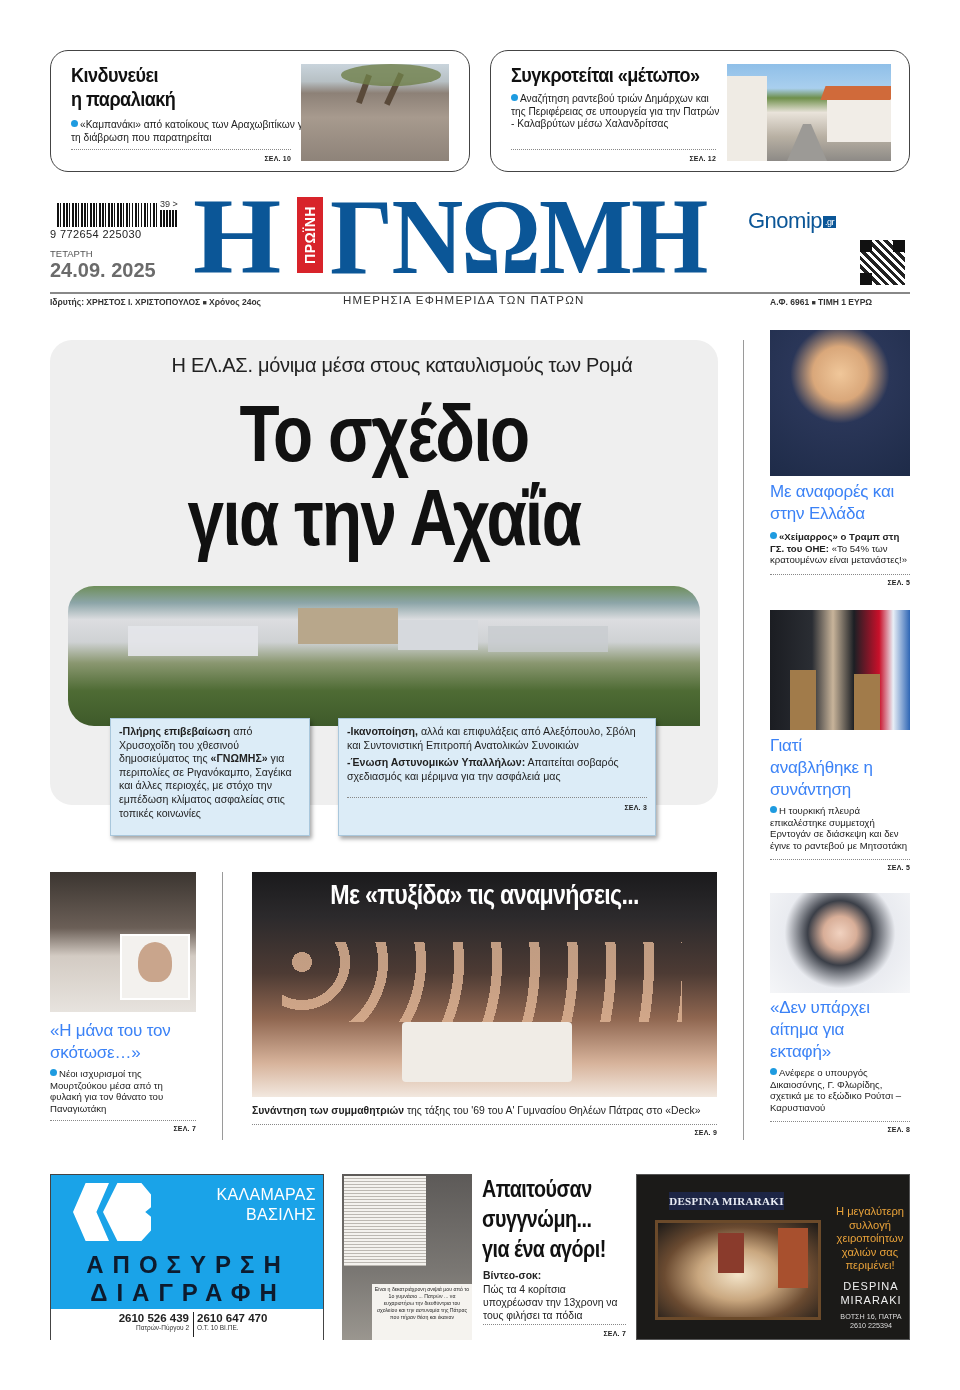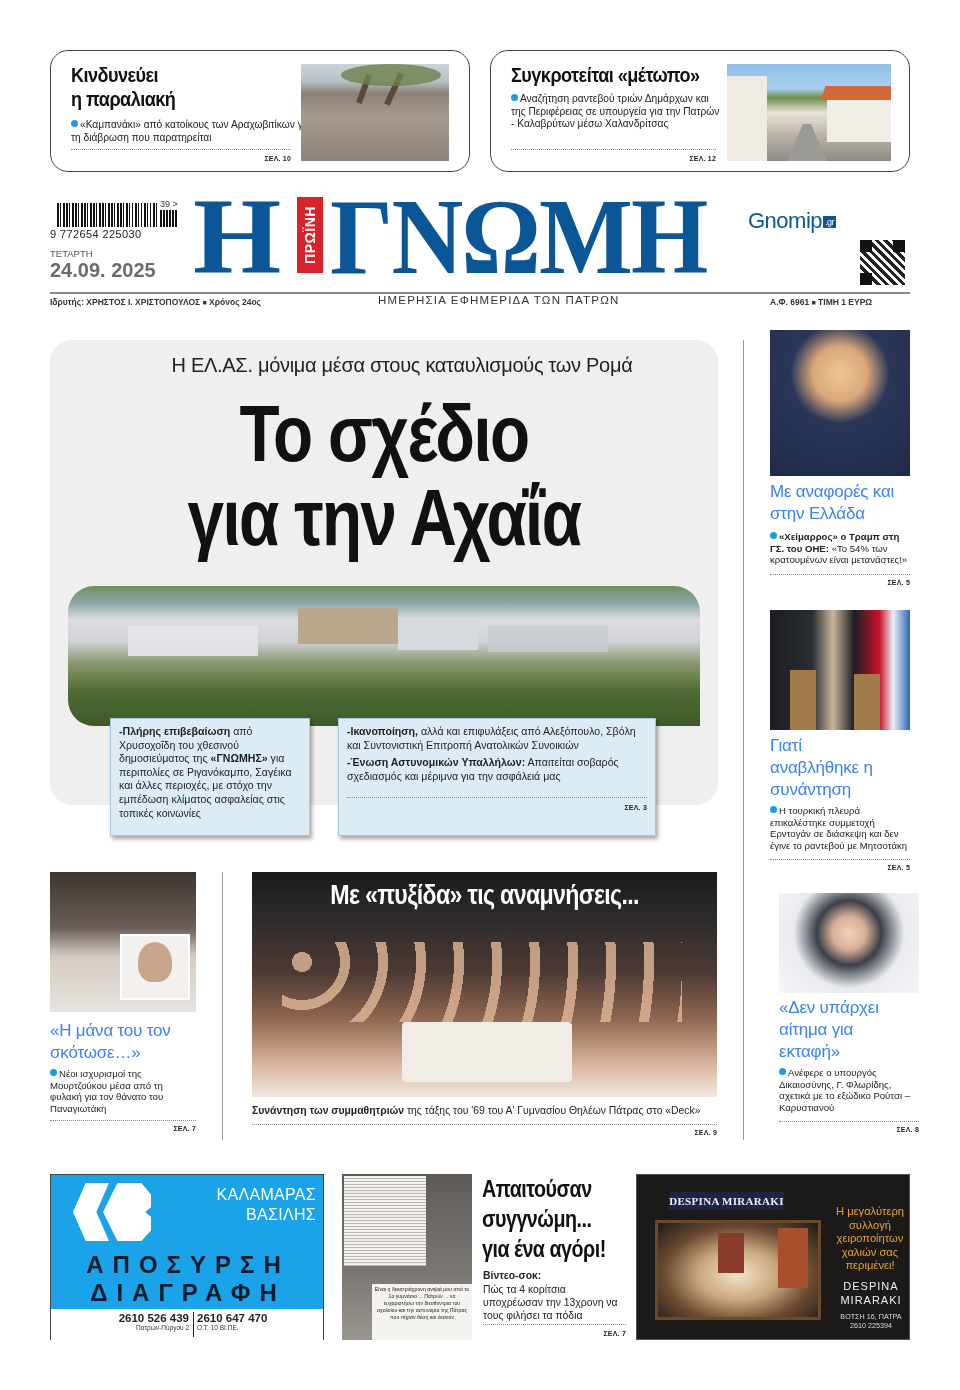--- a/index.html
+++ b/index.html
@@ -90,21 +90,21 @@
 <div class="abs" style="left:860px;top:240px;width:45px;height:45px;background:
   linear-gradient(#111,#111) 0 0/12px 12px no-repeat,
   linear-gradient(#111,#111) 33px 0/12px 12px no-repeat,
   linear-gradient(#111,#111) 0 33px/12px 12px no-repeat,
   repeating-linear-gradient(45deg,#222 0 3px,#fff 3px 6px);"></div>
 
 <div class="abs" style="left:50px;top:292px;width:860px;height:1.5px;background:#888;"></div>
 <div class="abs" style="left:50px;top:297px;font-size:8.5px;font-weight:bold;color:#333;">
   <span>Ιδρυτής: ΧΡΗΣΤΟΣ Ι. ΧΡΙΣΤΟΠΟΥΛΟΣ</span> <span style="font-size:7px;">■</span> <span>Χρόνος 24ος</span>
 </div>
-<div class="abs" style="left:343px;top:294px;font-size:11.5px;letter-spacing:1.2px;color:#333;margin-left:35px;">ΗΜΕΡΗΣΙΑ ΕΦΗΜΕΡΙΔΑ ΤΩΝ ΠΑΤΡΩΝ</div>
+<div class="abs" style="left:343px;top:294px;font-size:11.5px;letter-spacing:1.2px;color:#333;">ΗΜΕΡΗΣΙΑ ΕΦΗΜΕΡΙΔΑ ΤΩΝ ΠΑΤΡΩΝ</div>
 <div class="abs" style="left:770px;top:297px;font-size:8.5px;font-weight:bold;color:#333;">
   <span>Α.Φ. 6961</span> <span style="font-size:7px;">■</span> <span>ΤΙΜΗ 1 ΕΥΡΩ</span>
 </div>
 
 <div class="abs" style="left:50px;top:340px;width:668px;height:465px;background:#efefef;border-radius:22px;">
   <div class="abs" style="left:0;top:14px;width:668px;text-align:center;font-size:20px;color:#222;letter-spacing:-0.3px;padding-left:36px;">Η ΕΛ.ΑΣ. μόνιμα μέσα στους καταυλισμούς των Ρομά</div>
   <div class="abs" style="left:0;top:52px;width:668px;text-align:center;font-weight:bold;font-size:80px;line-height:84px;color:#111;letter-spacing:-2px;transform:scaleX(0.82);transform-origin:center top;">
     <span>Το σχέδιο</span><br><span>για την Αχαΐα</span>
   </div>
 </div>
@@ -139,21 +139,21 @@
   <div class="photo meeting" style="width:140px;height:120px;">
     <div style="position:absolute;left:20px;top:60px;width:26px;height:60px;background:#a17b4a;"></div>
     <div style="position:absolute;left:84px;top:64px;width:26px;height:56px;background:#a17b4a;"></div>
   </div>
   <h3 style="margin-top:5px;width:110px;">Γιατί αναβλήθηκε η συνάντηση</h3>
   <p style="margin-top:4px;"><span class="dot"></span><span>Η τουρκική πλευρά επικαλέστηκε συμμετοχή Ερντογάν σε διάσκεψη και δεν έγινε το ραντεβού με Μητσοτάκη</span></p>
   <div class="dots" style="margin-top:8px;"></div>
   <div class="sel" style="margin-top:4px;">ΣΕΛ. 5</div>
 </div>
 
-<div class="abs side" style="left:770px;top:893px;width:140px;margin-left:9px;">
+<div class="abs side" style="left:770px;top:893px;width:140px;">
   <div class="photo minister" style="width:140px;height:100px;"></div>
   <h3 style="margin-top:4px;width:120px;">«Δεν υπάρχει αίτημα για εκταφή»</h3>
   <p style="margin-top:4px;"><span class="dot"></span><span>Ανέφερε ο υπουργός Δικαιοσύνης, Γ. Φλωρίδης, σχετικά με το εξώδικο Ρούτσι – Καρυστιανού</span></p>
   <div class="dots" style="margin-top:8px;"></div>
   <div class="sel" style="margin-top:4px;">ΣΕΛ. 8</div>
 </div>
 
 <div class="abs side" style="left:50px;top:872px;width:146px;">
   <div class="photo mother" style="width:146px;height:140px;position:relative;">
     <div style="position:absolute;left:70px;top:62px;width:70px;height:66px;background:#f3f1ee;border:2px solid #fff;"></div>

